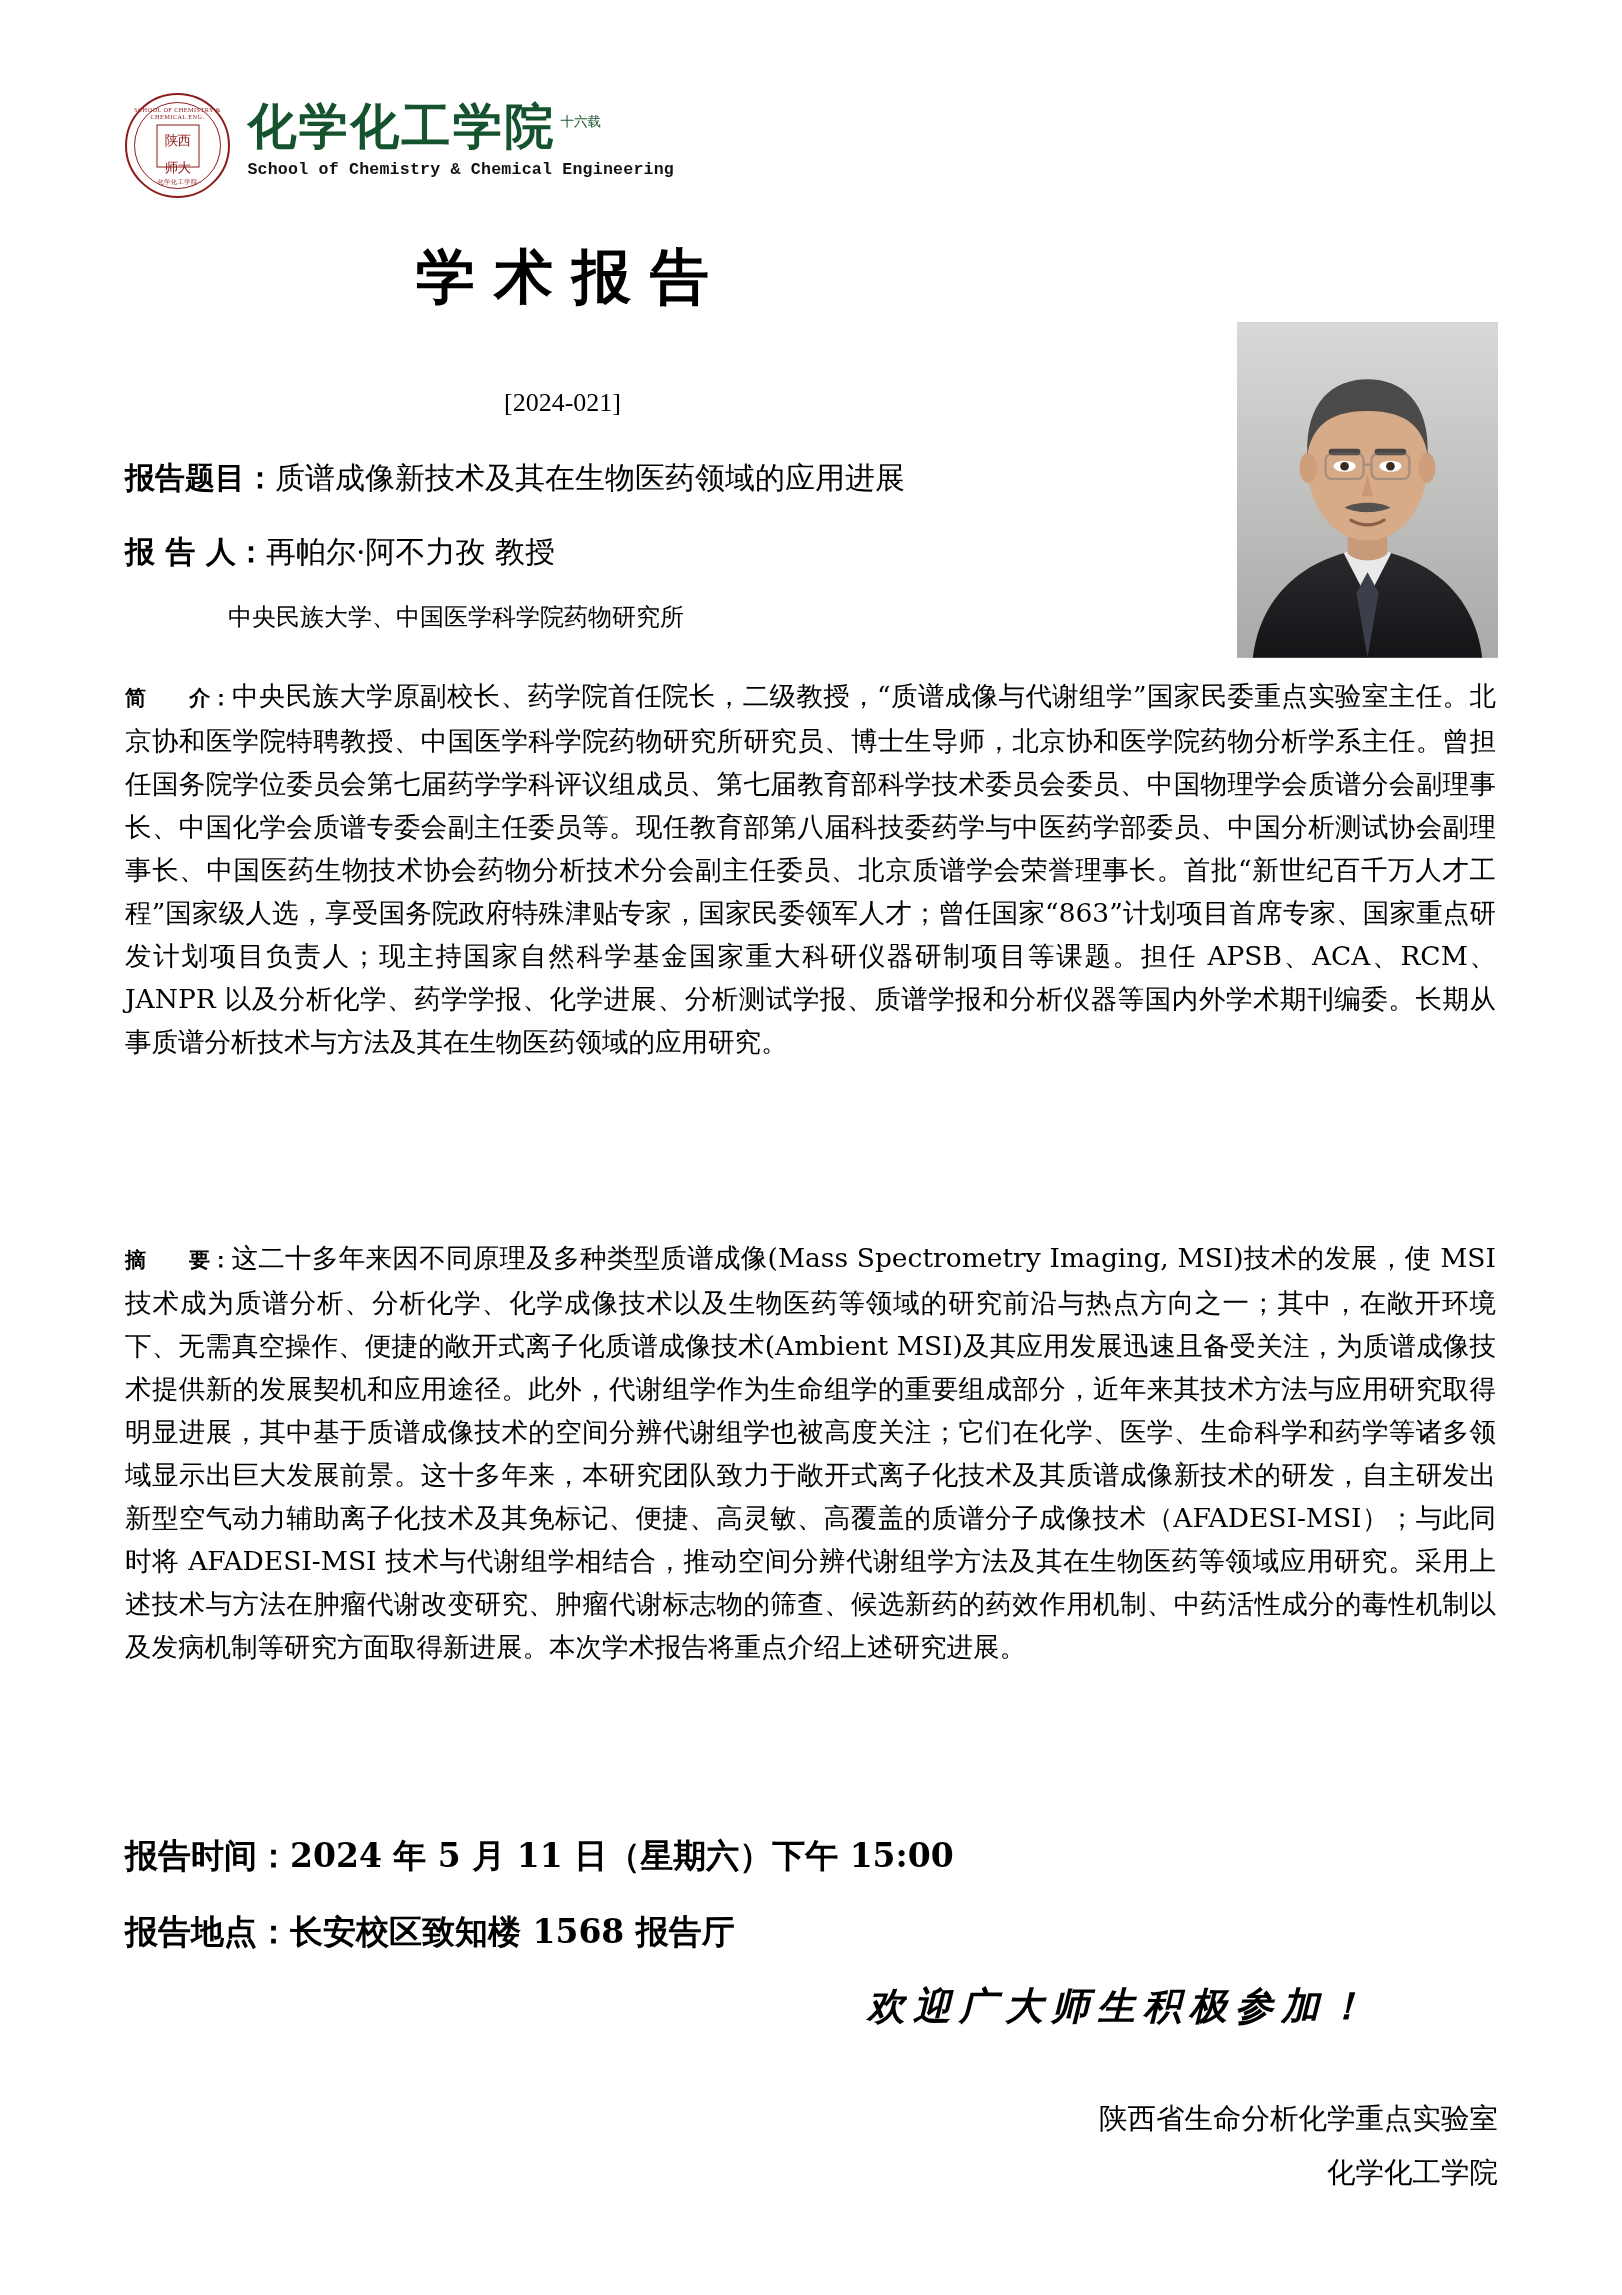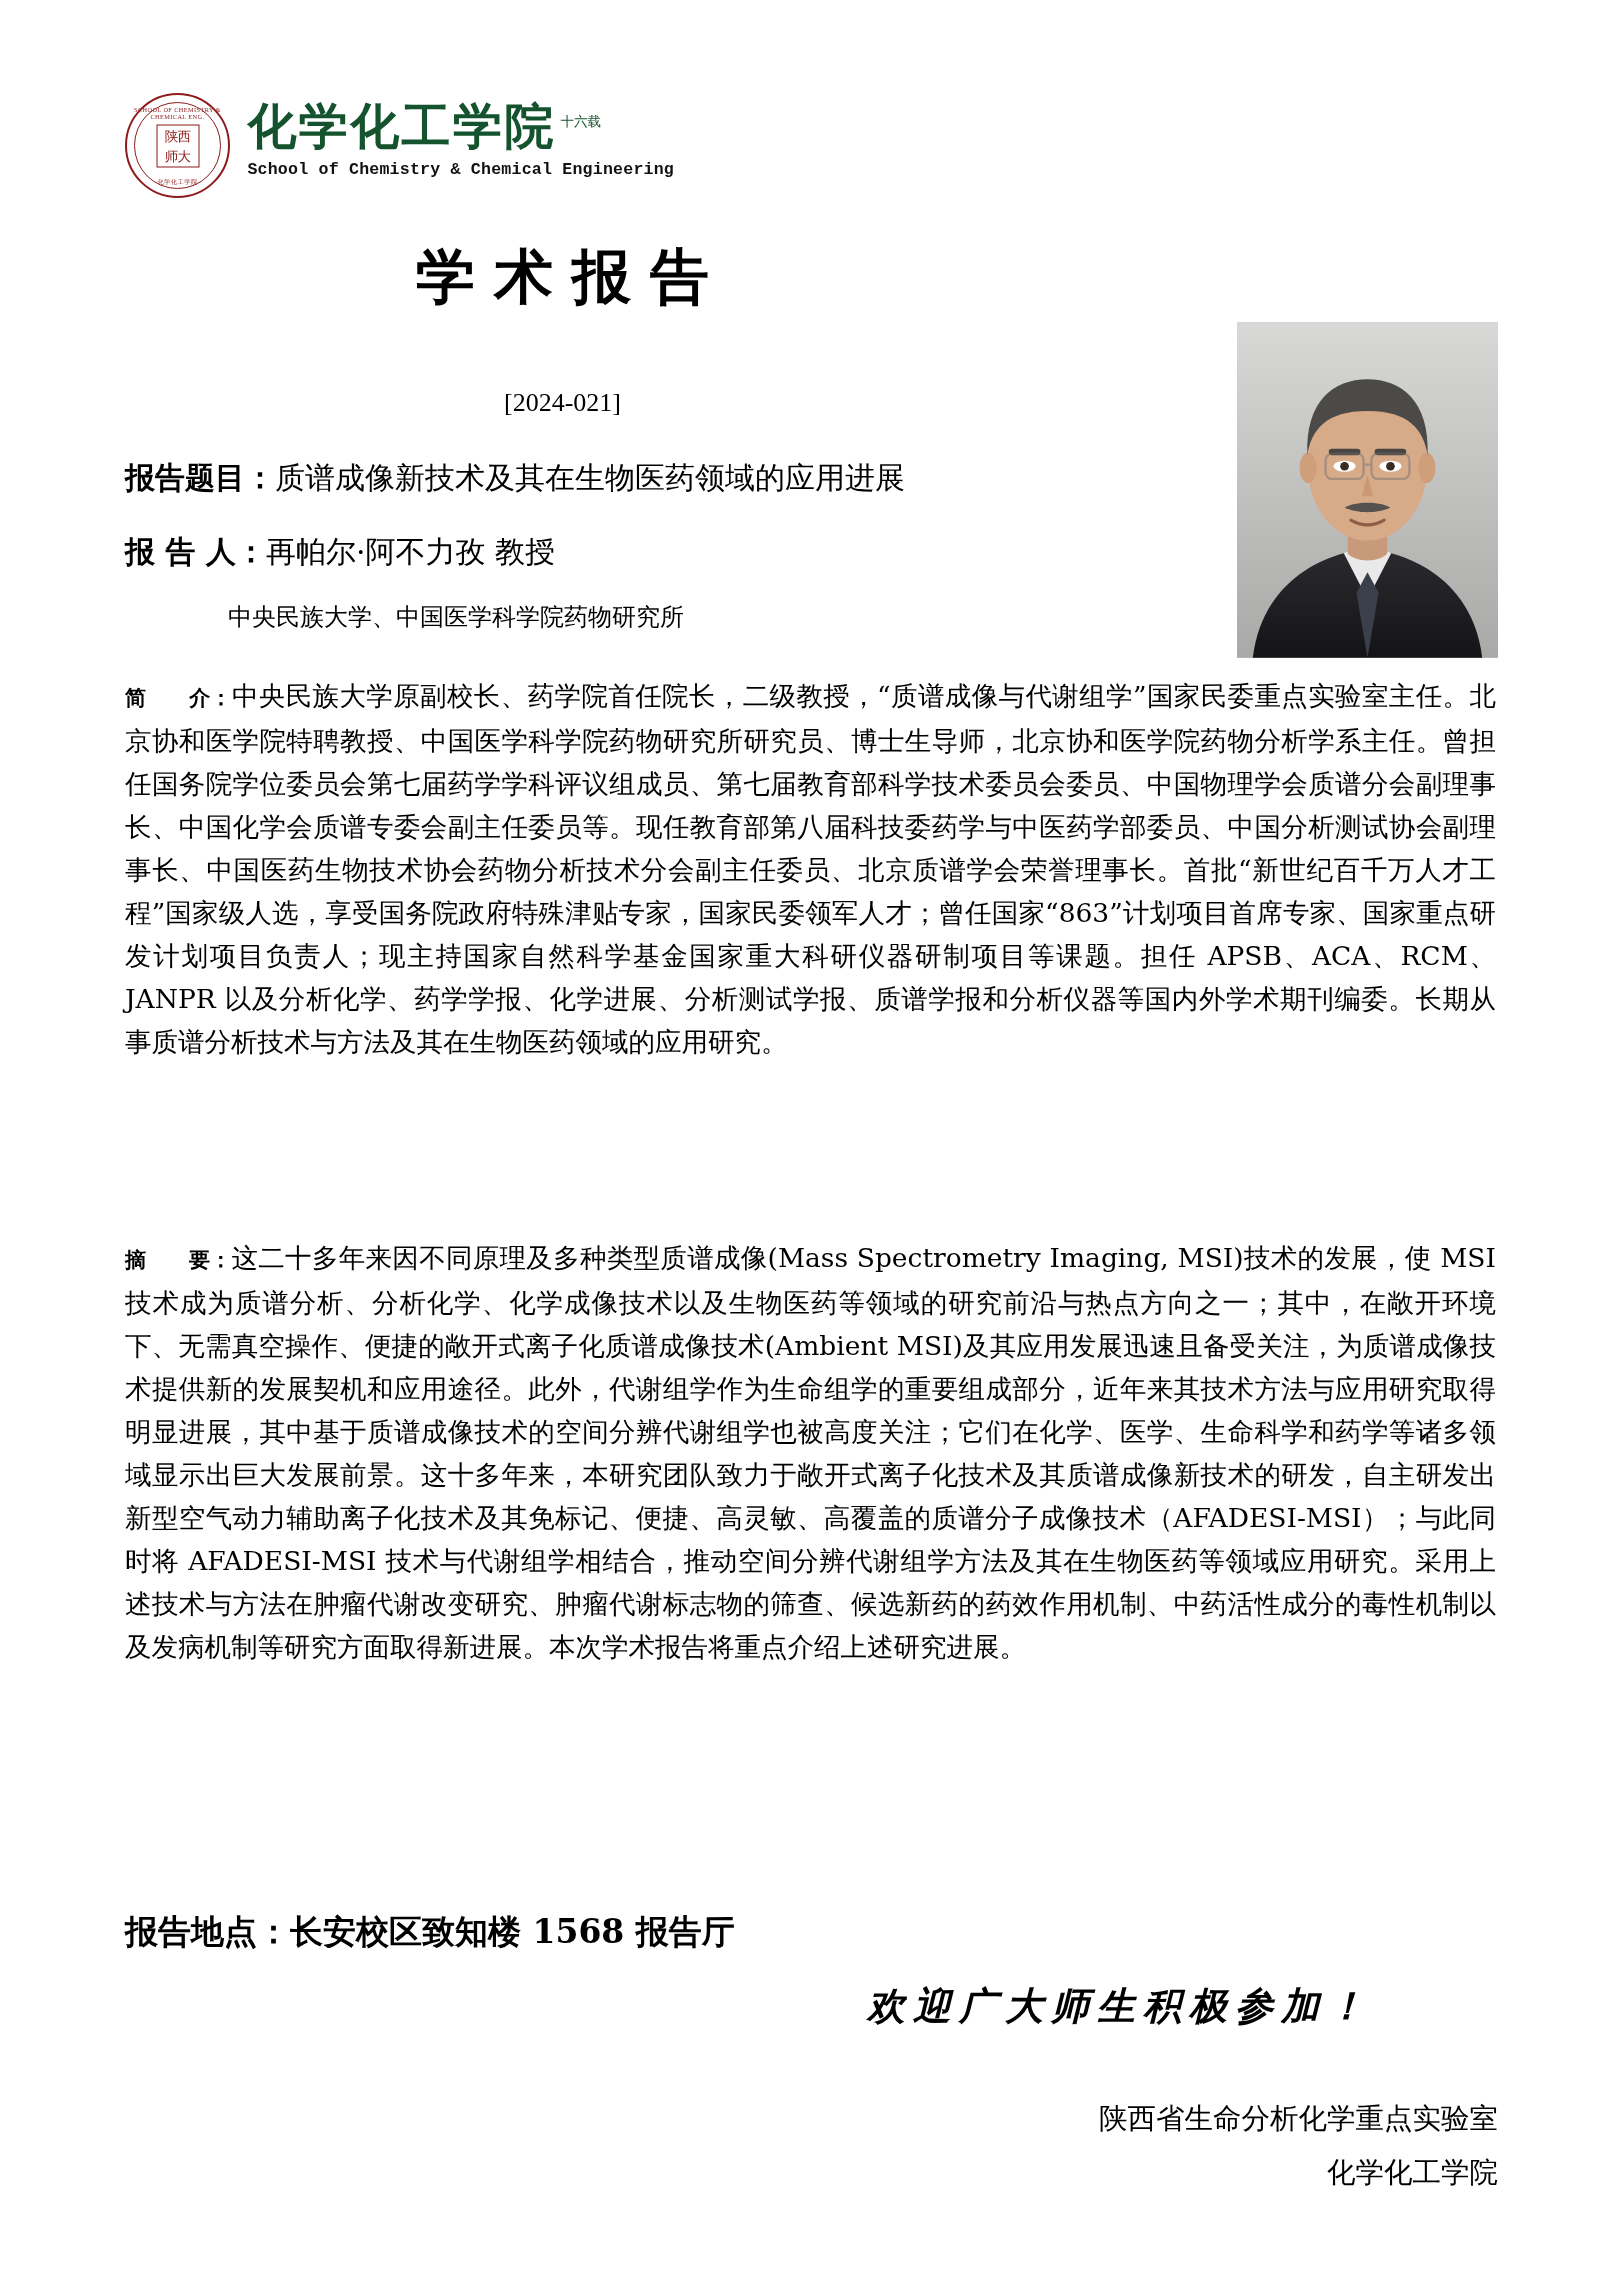--- a/index.html
+++ b/index.html
@@ -51,21 +51,21 @@
     position: absolute;
     left: 50%;
     top: 50%;
     transform: translate(-50%, -50%);
     width: 43px;
     height: 43px;
     border: 1.6px solid #8d1b1b;
     color: #8d1b1b;
     font-family: "Liberation Serif", serif;
     font-size: 13.5px;
-    line-height: 20px;
+    line-height: 27px;
     text-align: center;
     letter-spacing: -0.8px;
     box-sizing: border-box;
     padding-top: 1.6px;
   }
   .seal-arc-top, .seal-arc-bottom {
     position: absolute;
     left: 0;
     width: 100%;
     text-align: center;
@@ -301,20 +301,23 @@
   <div class="field row-affil">中央民族大学、中国医学科学院药物研究所</div>
 
   <div class="para para-bio">
     <span class="head">简　　介：</span><span>中央民族大学原副校长、药学院首任院长，二级教授，“质谱成像与代谢组学”国家民委重点实验室主任。北京协和医学院特聘教授、中国医学科学院药物研究所研究员、博士生导师，北京协和医学院药物分析学系主任。曾担任国务院学位委员会第七届药学学科评议组成员、第七届教育部科学技术委员会委员、中国物理学会质谱分会副理事长、中国化学会质谱专委会副主任委员等。现任教育部第八届科技委药学与中医药学部委员、中国分析测试协会副理事长、中国医药生物技术协会药物分析技术分会副主任委员、北京质谱学会荣誉理事长。首批“新世纪百千万人才工程”国家级人选，享受国务院政府特殊津贴专家，国家民委领军人才；曾任国家“863”计划项目首席专家、国家重点研发计划项目负责人；现主持国家自然科学基金国家重大科研仪器研制项目等课题。担任 APSB、ACA、RCM、JANPR 以及分析化学、药学学报、化学进展、分析测试学报、质谱学报和分析仪器等国内外学术期刊编委。长期从事质谱分析技术与方法及其在生物医药领域的应用研究。</span>
   </div>
 
   <div class="para para-abs">
     <span class="head">摘　　要：</span><span>这二十多年来因不同原理及多种类型质谱成像(Mass Spectrometry Imaging, MSI)技术的发展，使 MSI 技术成为质谱分析、分析化学、化学成像技术以及生物医药等领域的研究前沿与热点方向之一；其中，在敞开环境下、无需真空操作、便捷的敞开式离子化质谱成像技术(Ambient MSI)及其应用发展迅速且备受关注，为质谱成像技术提供新的发展契机和应用途径。此外，代谢组学作为生命组学的重要组成部分，近年来其技术方法与应用研究取得明显进展，其中基于质谱成像技术的空间分辨代谢组学也被高度关注；它们在化学、医学、生命科学和药学等诸多领域显示出巨大发展前景。这十多年来，本研究团队致力于敞开式离子化技术及其质谱成像新技术的研发，自主研发出新型空气动力辅助离子化技术及其免标记、便捷、高灵敏、高覆盖的质谱分子成像技术（AFADESI-MSI）；与此同时将 AFADESI-MSI 技术与代谢组学相结合，推动空间分辨代谢组学方法及其在生物医药等领域应用研究。采用上述技术与方法在肿瘤代谢改变研究、肿瘤代谢标志物的筛查、候选新药的药效作用机制、中药活性成分的毒性机制以及发病机制等研究方面取得新进展。本次学术报告将重点介绍上述研究进展。</span>
   </div>
 
+  <div class="field row-time">
+    <span class="lbl">报告时间：</span><span>2024 年 5 月 11 日（星期六）下午 15:00</span>
+  </div>
 
   <div class="field row-place">
     <span class="lbl">报告地点：</span><span>长安校区致知楼 1568 报告厅</span>
   </div>
 
   <div class="welcome">欢迎广大师生积极参加！</div>
 
   <div class="signature">
     <div>陕西省生命分析化学重点实验室</div>
     <div>化学化工学院</div>

